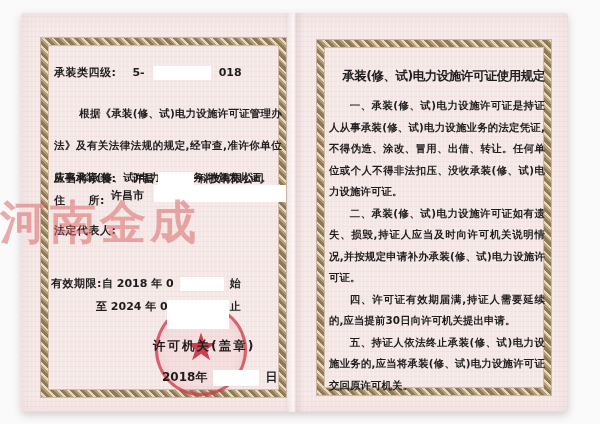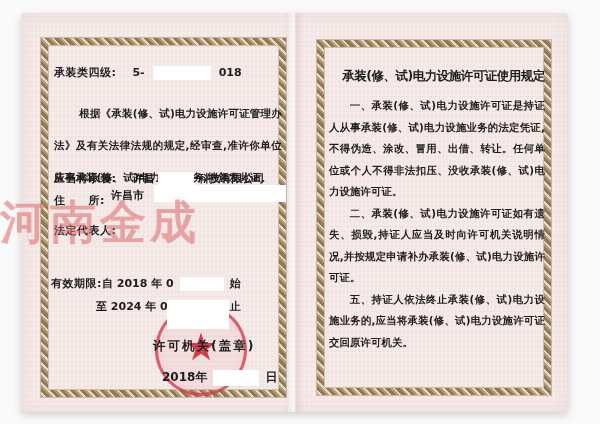--- a/index.html
+++ b/index.html
@@ -101,17 +101,18 @@
   <div class="abs issue">
     <span>2018年</span>
     <span style="display:inline-block;width:46px;height:16px;background:#fff;margin:0 6px;"></span>
     <span>日</span>
   </div>
 
   <div class="abs r-title">承装(修、试)电力设施许可证使用规定</div>
   <div class="abs r-body">
     <p>一、承装(修、试)电力设施许可证是持证人从事承装(修、试)电力设施业务的法定凭证,不得伪造、涂改、冒用、出借、转让。任何单位或个人不得非法扣压、没收承装(修、试)电力设施许可证。</p>
     <p>二、承装(修、试)电力设施许可证如有遗失、损毁,持证人应当及时向许可机关说明情况,并按规定申请补办承装(修、试)电力设施许可证。</p>
+    <p>四、许可证有效期届满,持证人需要延续的,应当提前30日向许可机关提出申请。</p>
     <p>五、持证人依法终止承装(修、试)电力设施业务的,应当将承装(修、试)电力设施许可证交回原许可机关。</p>
   </div>
 </div>
 
 <div class="wm">河南金成</div>
 
 </body></html>

